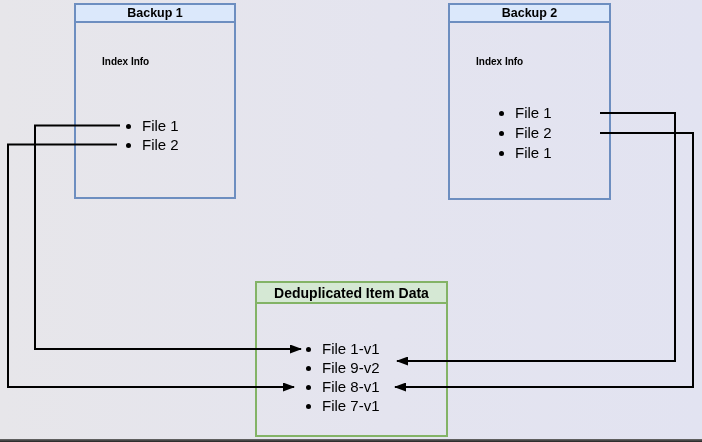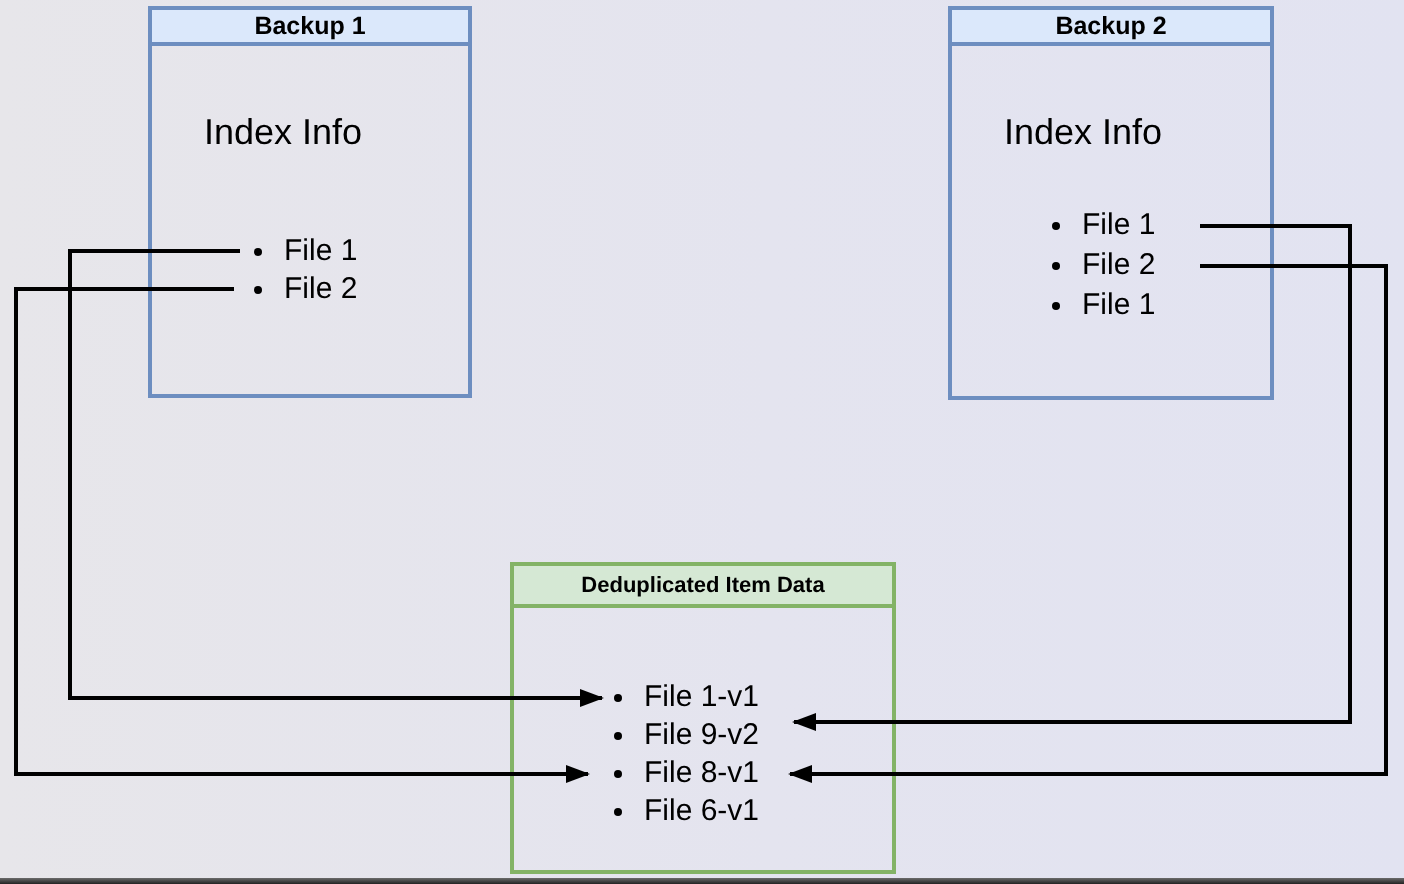--- a/index.html
+++ b/index.html
@@ -25,44 +25,45 @@
 
   .box-title {
     display: flex;
     align-items: center;
     justify-content: center;
     font-weight: bold;
     color: #000;
     border-bottom: 2px solid;
   }
   .blue  .box-title { background: #dbe8fb; border-color: #6d8ec0; height: 16px; font-size: 12.5px; }
-  .green .box-title { background: #d5e8d4; border-color: #83b366; height: 19px; font-size: 11px; }
+  .green .box-title { background: #d5e8d4; border-color: #83b366; height: 19px; font-size: 14px; }
 
   .box-body { position: relative; width: 100%; }
   .blue  .box-body { height: calc(100% - 18px); }
   .green .box-body { height: calc(100% - 21px); }
 
   .section-label {
     position: absolute;
-    font-size: 18px;
+    font-size: 10px;
     color: #000;
     white-space: nowrap;
+    font-weight: bold;
   }
 
   ul.file-list {
     position: absolute;
     margin: 0;
     list-style: disc;
     color: #000;
     font-size: 15px;
   }
   ul.file-list li { white-space: nowrap; }
 
   #backup1-box { left: 74px;  top: 3px;   width: 162px; height: 196px; }
-  #backup2-box { left: 474px; top: 3px;   width: 163px; height: 197px; }
+  #backup2-box { left: 448px; top: 3px;   width: 163px; height: 197px; }
   #dedup-box   { left: 255px; top: 281px; width: 193px; height: 156px; }
 
   #backup1-box .section-label { left: 26px; top: 33px; }
   #backup2-box .section-label { left: 26px; top: 33px; }
 
   #backup1-list { left: 0; top: 93px; padding-left: 66px; }
   #backup1-list li { height: 19px; line-height: 19px; }
 
   #backup2-list { left: 0; top: 80px; padding-left: 65px; }
   #backup2-list li { height: 20px; line-height: 20px; }
@@ -117,21 +118,21 @@
     </div>
   </div>
 
   <div class="box green" id="dedup-box">
     <div class="box-title">Deduplicated Item Data</div>
     <div class="box-body">
       <ul class="file-list" id="dedup-list">
         <li>File 1-v1</li>
         <li>File 9-v2</li>
         <li>File 8-v1</li>
-        <li>File 6-v1</li>
+        <li>File 7-v1</li>
       </ul>
     </div>
   </div>
 
   <svg id="arrow-layer" viewBox="0 0 702 442" xmlns="http://www.w3.org/2000/svg">
     <defs>
       <marker id="arrowhead" markerUnits="userSpaceOnUse" markerWidth="12" markerHeight="9" refX="11" refY="4.5" orient="auto">
         <path d="M0,0 L12,4.5 L0,9 Z" fill="#000"></path>
       </marker>
     </defs>

